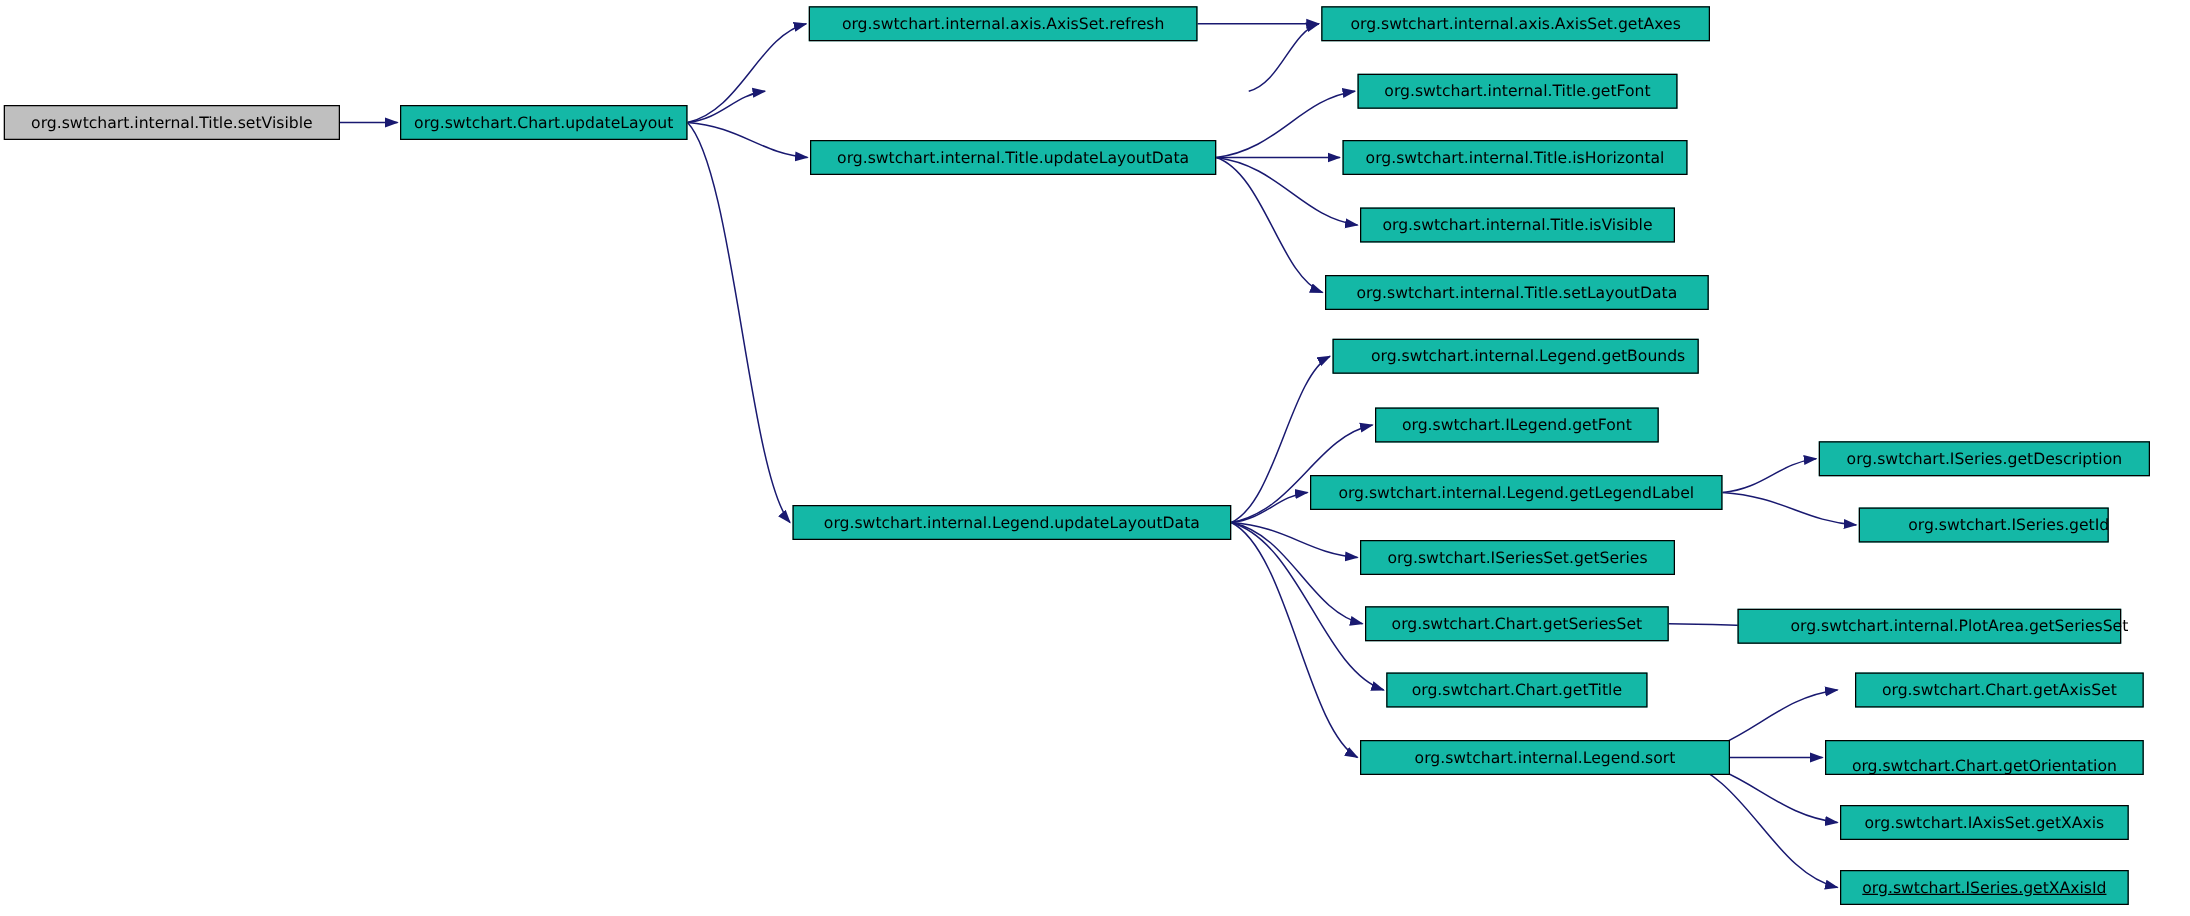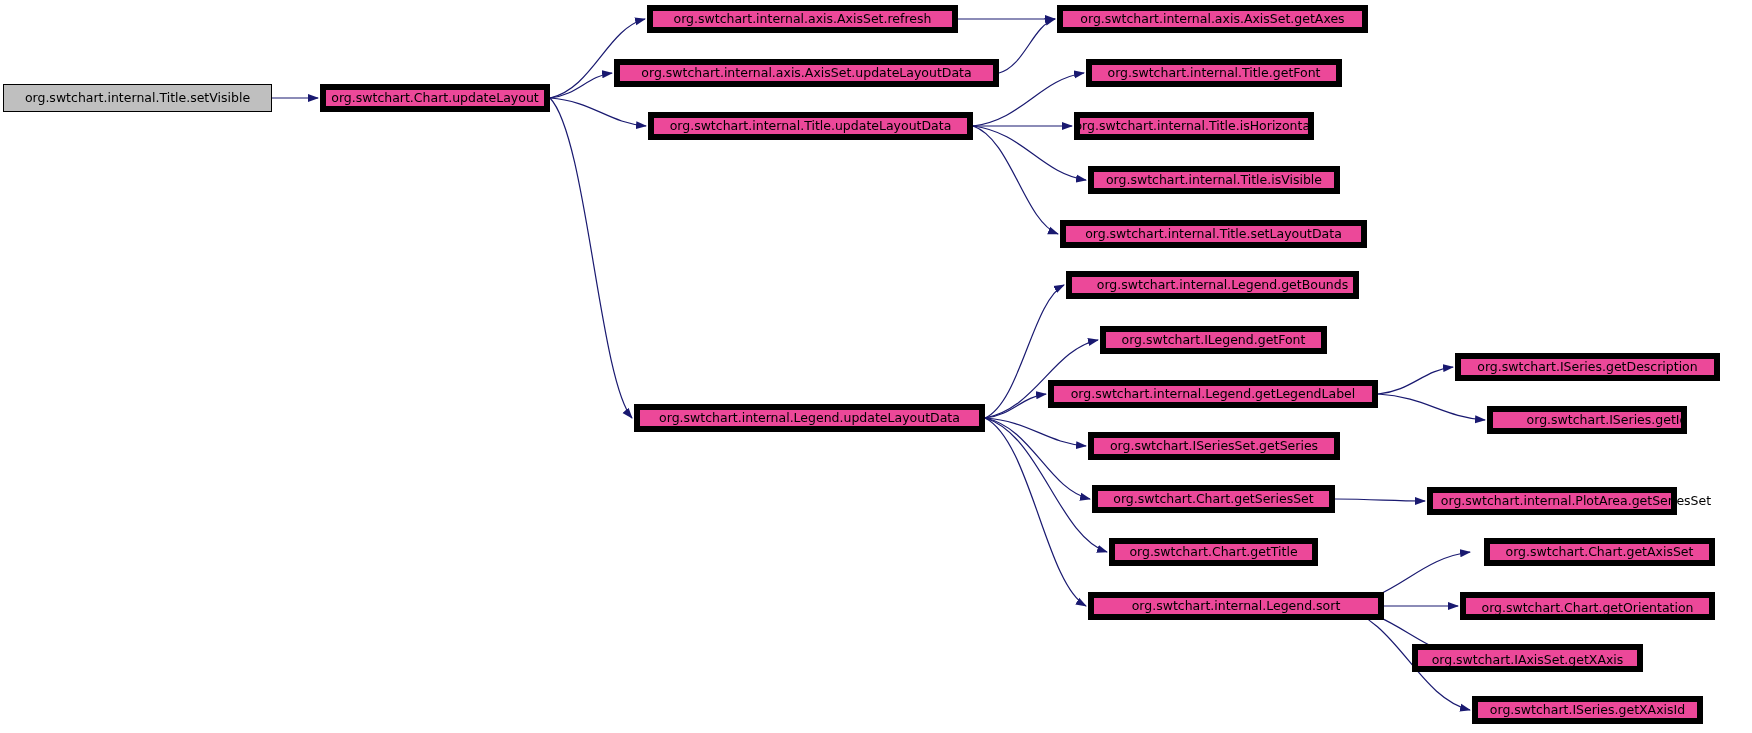--- a/index.html
+++ b/index.html
@@ -18,22 +18,22 @@
   #edge-layer {
     position: absolute;
     left: 0;
     top: 0;
     width: 1752px;
     height: 733px;
   }
   .graph-node {
     position: absolute;
     box-sizing: border-box;
-    background: #ec4899;
-    border: 6px solid #000000;
+    background: #14b8a6;
+    border: 1px solid #000000;
     display: flex;
     align-items: center;
     justify-content: center;
     font-size: 12.5px;
     line-height: 1;
     color: #000000;
     white-space: nowrap;
     cursor: pointer;
     z-index: 2;
   }
@@ -84,33 +84,30 @@
     </svg>
 <div class="graph-node highlight" style="left: 3px; top: 84px; width: 269px; height: 28px;">
       <span>org.swtchart.internal.Title.setVisible</span>
     </div>
     <div class="graph-node" style="left: 320px; top: 84px; width: 230px; height: 28px;">
       <span>org.swtchart.Chart.updateLayout</span>
     </div>
     <div class="graph-node" style="left: 647px; top: 5px; width: 311px; height: 28px;">
       <span>org.swtchart.internal.axis.AxisSet.refresh</span>
     </div>
-    <div class="graph-node" style="left: 614px; top: 59px; width: 385px; height: 28px;">
-      <span>org.swtchart.internal.axis.AxisSet.updateLayoutData</span>
-    </div>
     <div class="graph-node" style="left: 1057px; top: 5px; width: 311px; height: 28px;">
       <span>org.swtchart.internal.axis.AxisSet.getAxes</span>
     </div>
     <div class="graph-node" style="left: 1086px; top: 59px; width: 256px; height: 28px;">
       <span>org.swtchart.internal.Title.getFont</span>
     </div>
     <div class="graph-node" style="left: 648px; top: 112px; width: 325px; height: 28px;">
       <span>org.swtchart.internal.Title.updateLayoutData</span>
     </div>
-    <div class="graph-node" style="left: 1074px; top: 112px; width: 240px; height: 28px;">
+    <div class="graph-node" style="left: 1074px; top: 112px; width: 276px; height: 28px;">
       <span>org.swtchart.internal.Title.isHorizontal</span>
     </div>
     <div class="graph-node" style="left: 1088px; top: 166px; width: 252px; height: 28px;">
       <span>org.swtchart.internal.Title.isVisible</span>
     </div>
     <div class="graph-node" style="left: 1060px; top: 220px; width: 307px; height: 28px;">
       <span>org.swtchart.internal.Title.setLayoutData</span>
     </div>
     <div class="graph-node" style="left: 634px; top: 404px; width: 351px; height: 28px;">
       <span>org.swtchart.internal.Legend.updateLayoutData</span>
@@ -129,34 +126,34 @@
     </div>
     <div class="graph-node" style="left: 1487px; top: 406px; width: 200px; height: 28px; padding-left: 40px;">
       <span>org.swtchart.ISeries.getId</span>
     </div>
     <div class="graph-node" style="left: 1088px; top: 432px; width: 252px; height: 28px;">
       <span>org.swtchart.ISeriesSet.getSeries</span>
     </div>
     <div class="graph-node" style="left: 1092px; top: 485px; width: 243px; height: 28px;">
       <span>org.swtchart.Chart.getSeriesSet</span>
     </div>
-    <div class="graph-node" style="left: 1427px; top: 487px; width: 250px; height: 28px; padding-left: 48px;">
+    <div class="graph-node" style="left: 1390px; top: 487px; width: 307px; height: 28px; padding-left: 48px;">
       <span>org.swtchart.internal.PlotArea.getSeriesSet</span>
     </div>
     <div class="graph-node" style="left: 1109px; top: 538px; width: 209px; height: 28px;">
       <span>org.swtchart.Chart.getTitle</span>
     </div>
     <div class="graph-node" style="left: 1088px; top: 592px; width: 296px; height: 28px;">
       <span>org.swtchart.internal.Legend.sort</span>
     </div>
     <div class="graph-node" style="left: 1472px; top: 538px; width: 231px; height: 28px; margin-left: 12px;">
       <span>org.swtchart.Chart.getAxisSet</span>
     </div>
     <div class="graph-node" style="left: 1460px; top: 592px; width: 255px; height: 28px; align-items: flex-end;">
       <span>org.swtchart.Chart.getOrientation</span>
     </div>
-    <div class="graph-node" style="left: 1412px; top: 644px; width: 231px; height: 28px; align-items: flex-end;">
+    <div class="graph-node" style="left: 1472px; top: 644px; width: 231px; height: 28px;">
       <span>org.swtchart.IAxisSet.getXAxis</span>
     </div>
-    <div class="graph-node" style="left: 1472px; top: 696px; width: 231px; height: 28px;">
+    <div class="graph-node" style="left: 1472px; top: 696px; width: 231px; height: 28px; text-decoration: underline;">
       <span>org.swtchart.ISeries.getXAxisId</span>
     </div>
   </div>
 
 </body></html>

